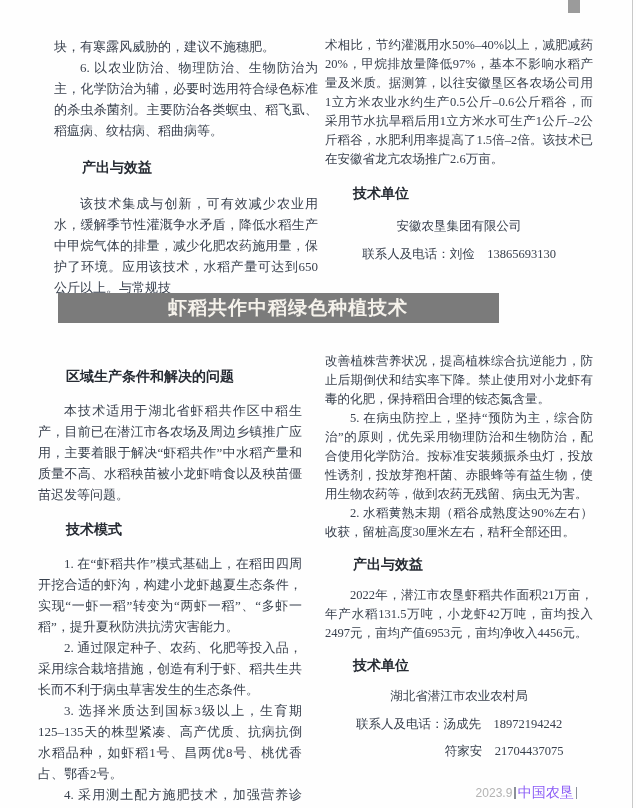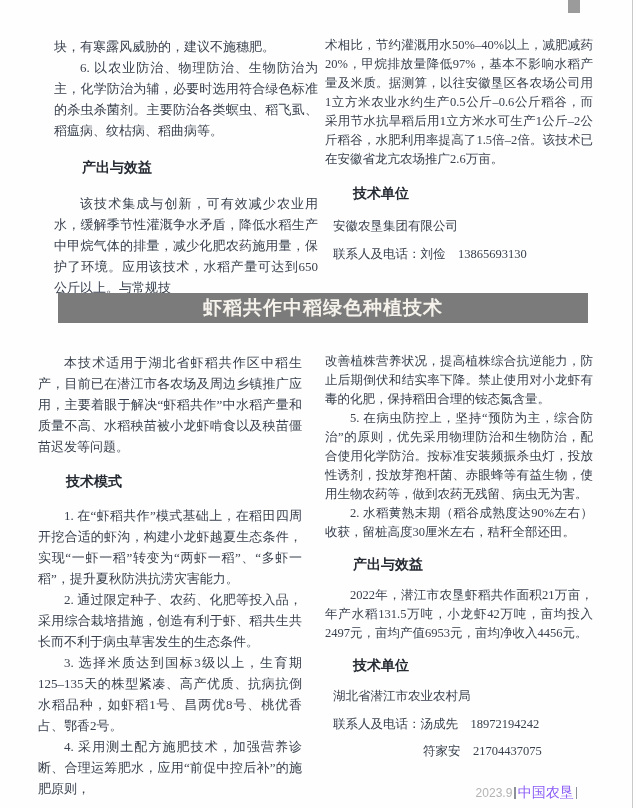--- a/index.html
+++ b/index.html
@@ -21,26 +21,26 @@
   .para{margin:0;text-indent:2em;text-align:justify;font-size:13px;line-height:21px;}
   .top-right .para,.bot-right .para{font-size:12.5px;line-height:19px;}
   .cont{text-indent:0;}
 
   .heading{font-size:14px;font-weight:bold;color:#262b33;padding-left:2em;margin:18px 0 16px 0;}
   .top-right .heading{margin:16px 0 14px 0;}
   .bot-left .heading-first{margin:10px 0 14px 0;}
   .bot-left .heading{margin:16px 0 14px 0;}
   .bot-right .heading{margin:14px 0 12px 0;}
 
-  .line{margin:8px;font-size:12.5px;line-height:19.5px;text-align:left;}
+  .line{margin:8px;font-size:12.5px;line-height:19.5px;text-align:center;}
   .line-indent{padding-left:7.2em;}
 
   .banner{
-    position:absolute;left:58px;top:293px;width:530px;height:30px;
-    display:flex;align-items:center;justify-content:center;
+    position:absolute;left:58px;top:293px;width:422px;height:30px;
+    display:flex;align-items:center;justify-content:center;padding-left:19px;
   }
   .banner-title{font-size:19px;font-weight:bold;color:#f6f3ec;letter-spacing:1px;
     font-family:"Liberation Sans","DejaVu Sans",sans-serif;}
 
   .footer{
     position:absolute;top:762px;right:44px;display:flex;align-items:center;gap:2px;
     font-family:"Liberation Sans","DejaVu Sans",sans-serif;
   }
   .footer-issue{font-size:12px;color:#b3b3b3;}
   .footer-journal{font-size:14px;color:#8b5cf6;}
@@ -67,20 +67,21 @@
     <h3 class="heading">技术单位</h3>
     <p class="line">安徽农垦集团有限公司</p>
     <p class="line">联系人及电话：刘俭　13865693130</p>
   </div>
 
   <div class="banner" style="background: rgb(123, 123, 123);">
     <span class="banner-title">虾稻共作中稻绿色种植技术</span>
   </div>
 
   <div class="col bot-left">
+    <h3 class="heading heading-first">区域生产条件和解决的问题</h3>
     <p class="para">本技术适用于湖北省虾稻共作区中稻生产，目前已在潜江市各农场及周边乡镇推广应用，主要着眼于解决“虾稻共作”中水稻产量和质量不高、水稻秧苗被小龙虾啃食以及秧苗僵苗迟发等问题。</p>
     <h3 class="heading">技术模式</h3>
     <p class="para">1. 在“虾稻共作”模式基础上，在稻田四周开挖合适的虾沟，构建小龙虾越夏生态条件，实现“一虾一稻”转变为“两虾一稻”、“多虾一稻”，提升夏秋防洪抗涝灾害能力。</p>
     <p class="para">2. 通过限定种子、农药、化肥等投入品，采用综合栽培措施，创造有利于虾、稻共生共长而不利于病虫草害发生的生态条件。</p>
     <p class="para">3. 选择米质达到国标3级以上，生育期125–135天的株型紧凑、高产优质、抗病抗倒水稻品种，如虾稻1号、昌两优8号、桃优香占、鄂香2号。</p>
     <p class="para">4. 采用测土配方施肥技术，加强营养诊断、合理运筹肥水，应用“前促中控后补”的施肥原则，</p>
   </div>
 
   <div class="col bot-right">
     <p class="para cont">改善植株营养状况，提高植株综合抗逆能力，防止后期倒伏和结实率下降。禁止使用对小龙虾有毒的化肥，保持稻田合理的铵态氮含量。</p>

